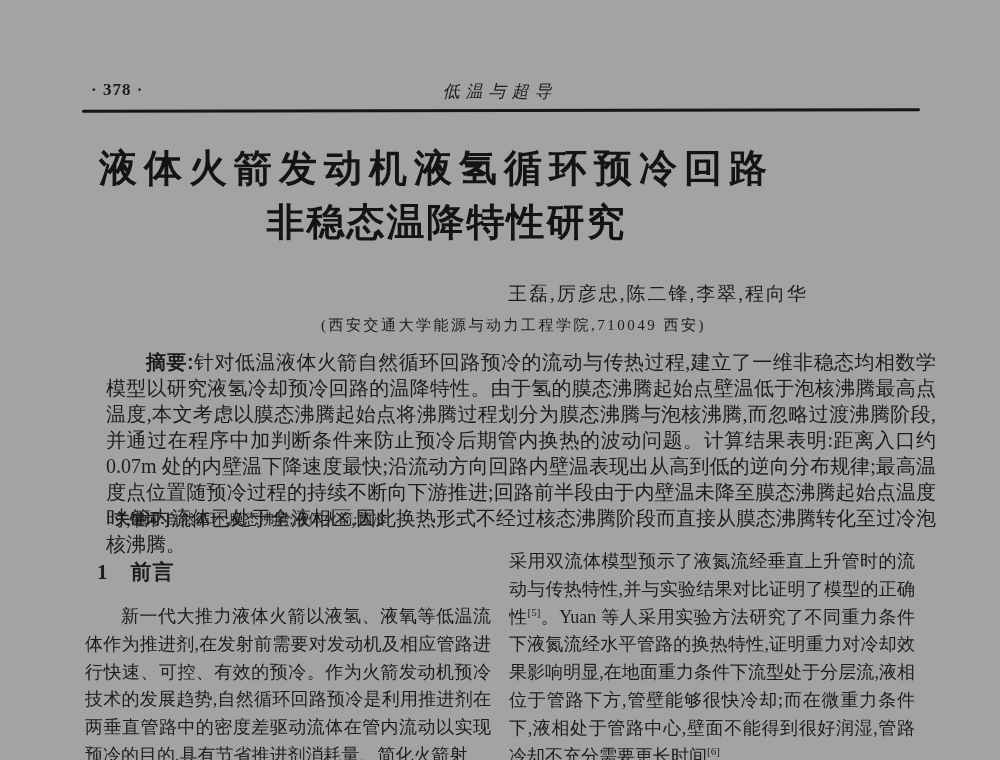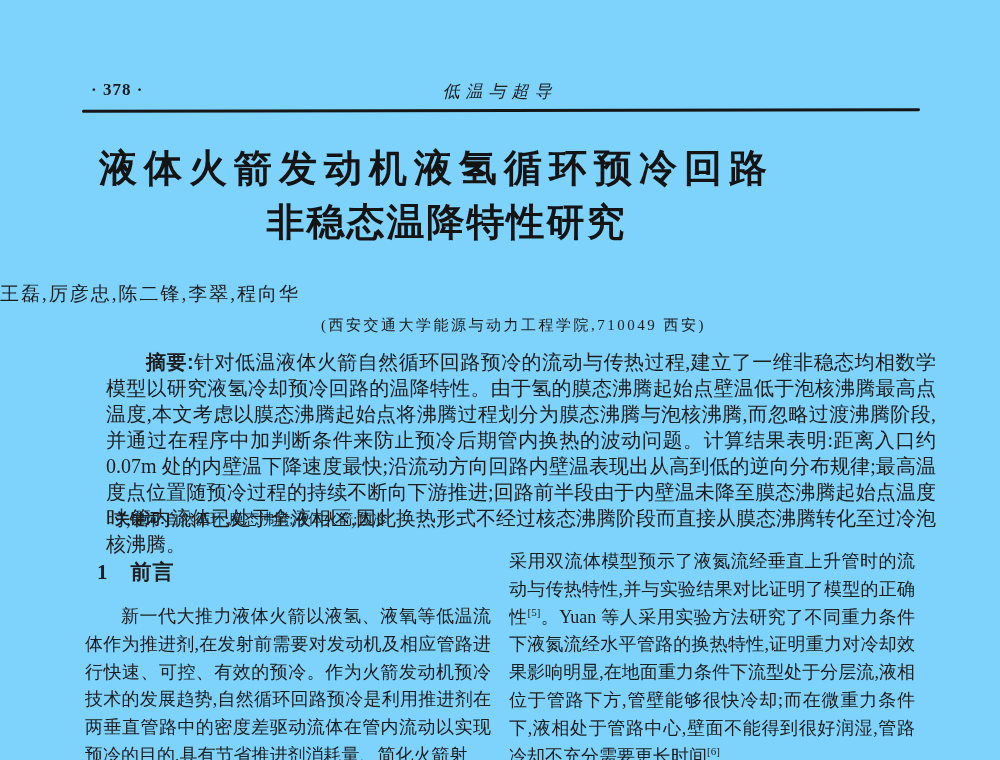--- a/index.html
+++ b/index.html
@@ -1,20 +1,20 @@
 <!DOCTYPE html>
 <html><head>
 <meta charset="utf-8">
 <style>
   * { margin:0; padding:0; box-sizing:border-box; }
   html,body { background:#e8e8e8; }
   #screen {
     position:relative;
     width:1000px; height:760px;
-    background:#7dd3fc;
+    background:#a3a3a3;
     overflow:hidden;
     color:#1c1c1c;
     font-family:"Liberation Serif","DejaVu Serif",serif;
     margin:0 auto;
   }
   
   .header { position:absolute; top:80px; left:85px; right:85px; height:24px; }
   .page-num {
     position:absolute; left:6px; top:0;
     font-size:17px; font-weight:bold; letter-spacing:1px;
@@ -34,21 +34,21 @@
     position:absolute; top:141px; left:0; width:873px;
     text-align:center;
     font-family:"Liberation Sans","DejaVu Sans",sans-serif;
     font-weight:bold; font-size:38px; color:#141414;
   }
   .title-line1 { letter-spacing:7px; line-height:54px; }
   .title-line2 { letter-spacing:2px; line-height:54px;margin-left:20px; }
   
   .authors {
     position:absolute; top:281px; left:0; width:808px;
-    text-align:left; font-size:19px; letter-spacing:2px; font-weight:500;
+    text-align:right; font-size:19px; letter-spacing:2px; font-weight:500;
   }
   .affiliation {
     position:absolute; top:316px; left:0; width:1000px;
     text-align:center; font-size:15px; letter-spacing:2.5px; font-weight:500;padding-left:27px;
   }
   
   .abstract {
     position:absolute; top:349px; left:77px; width:830px;
     font-size:20px; line-height:26px;
     text-align:justify; text-justify:inter-ideograph;

